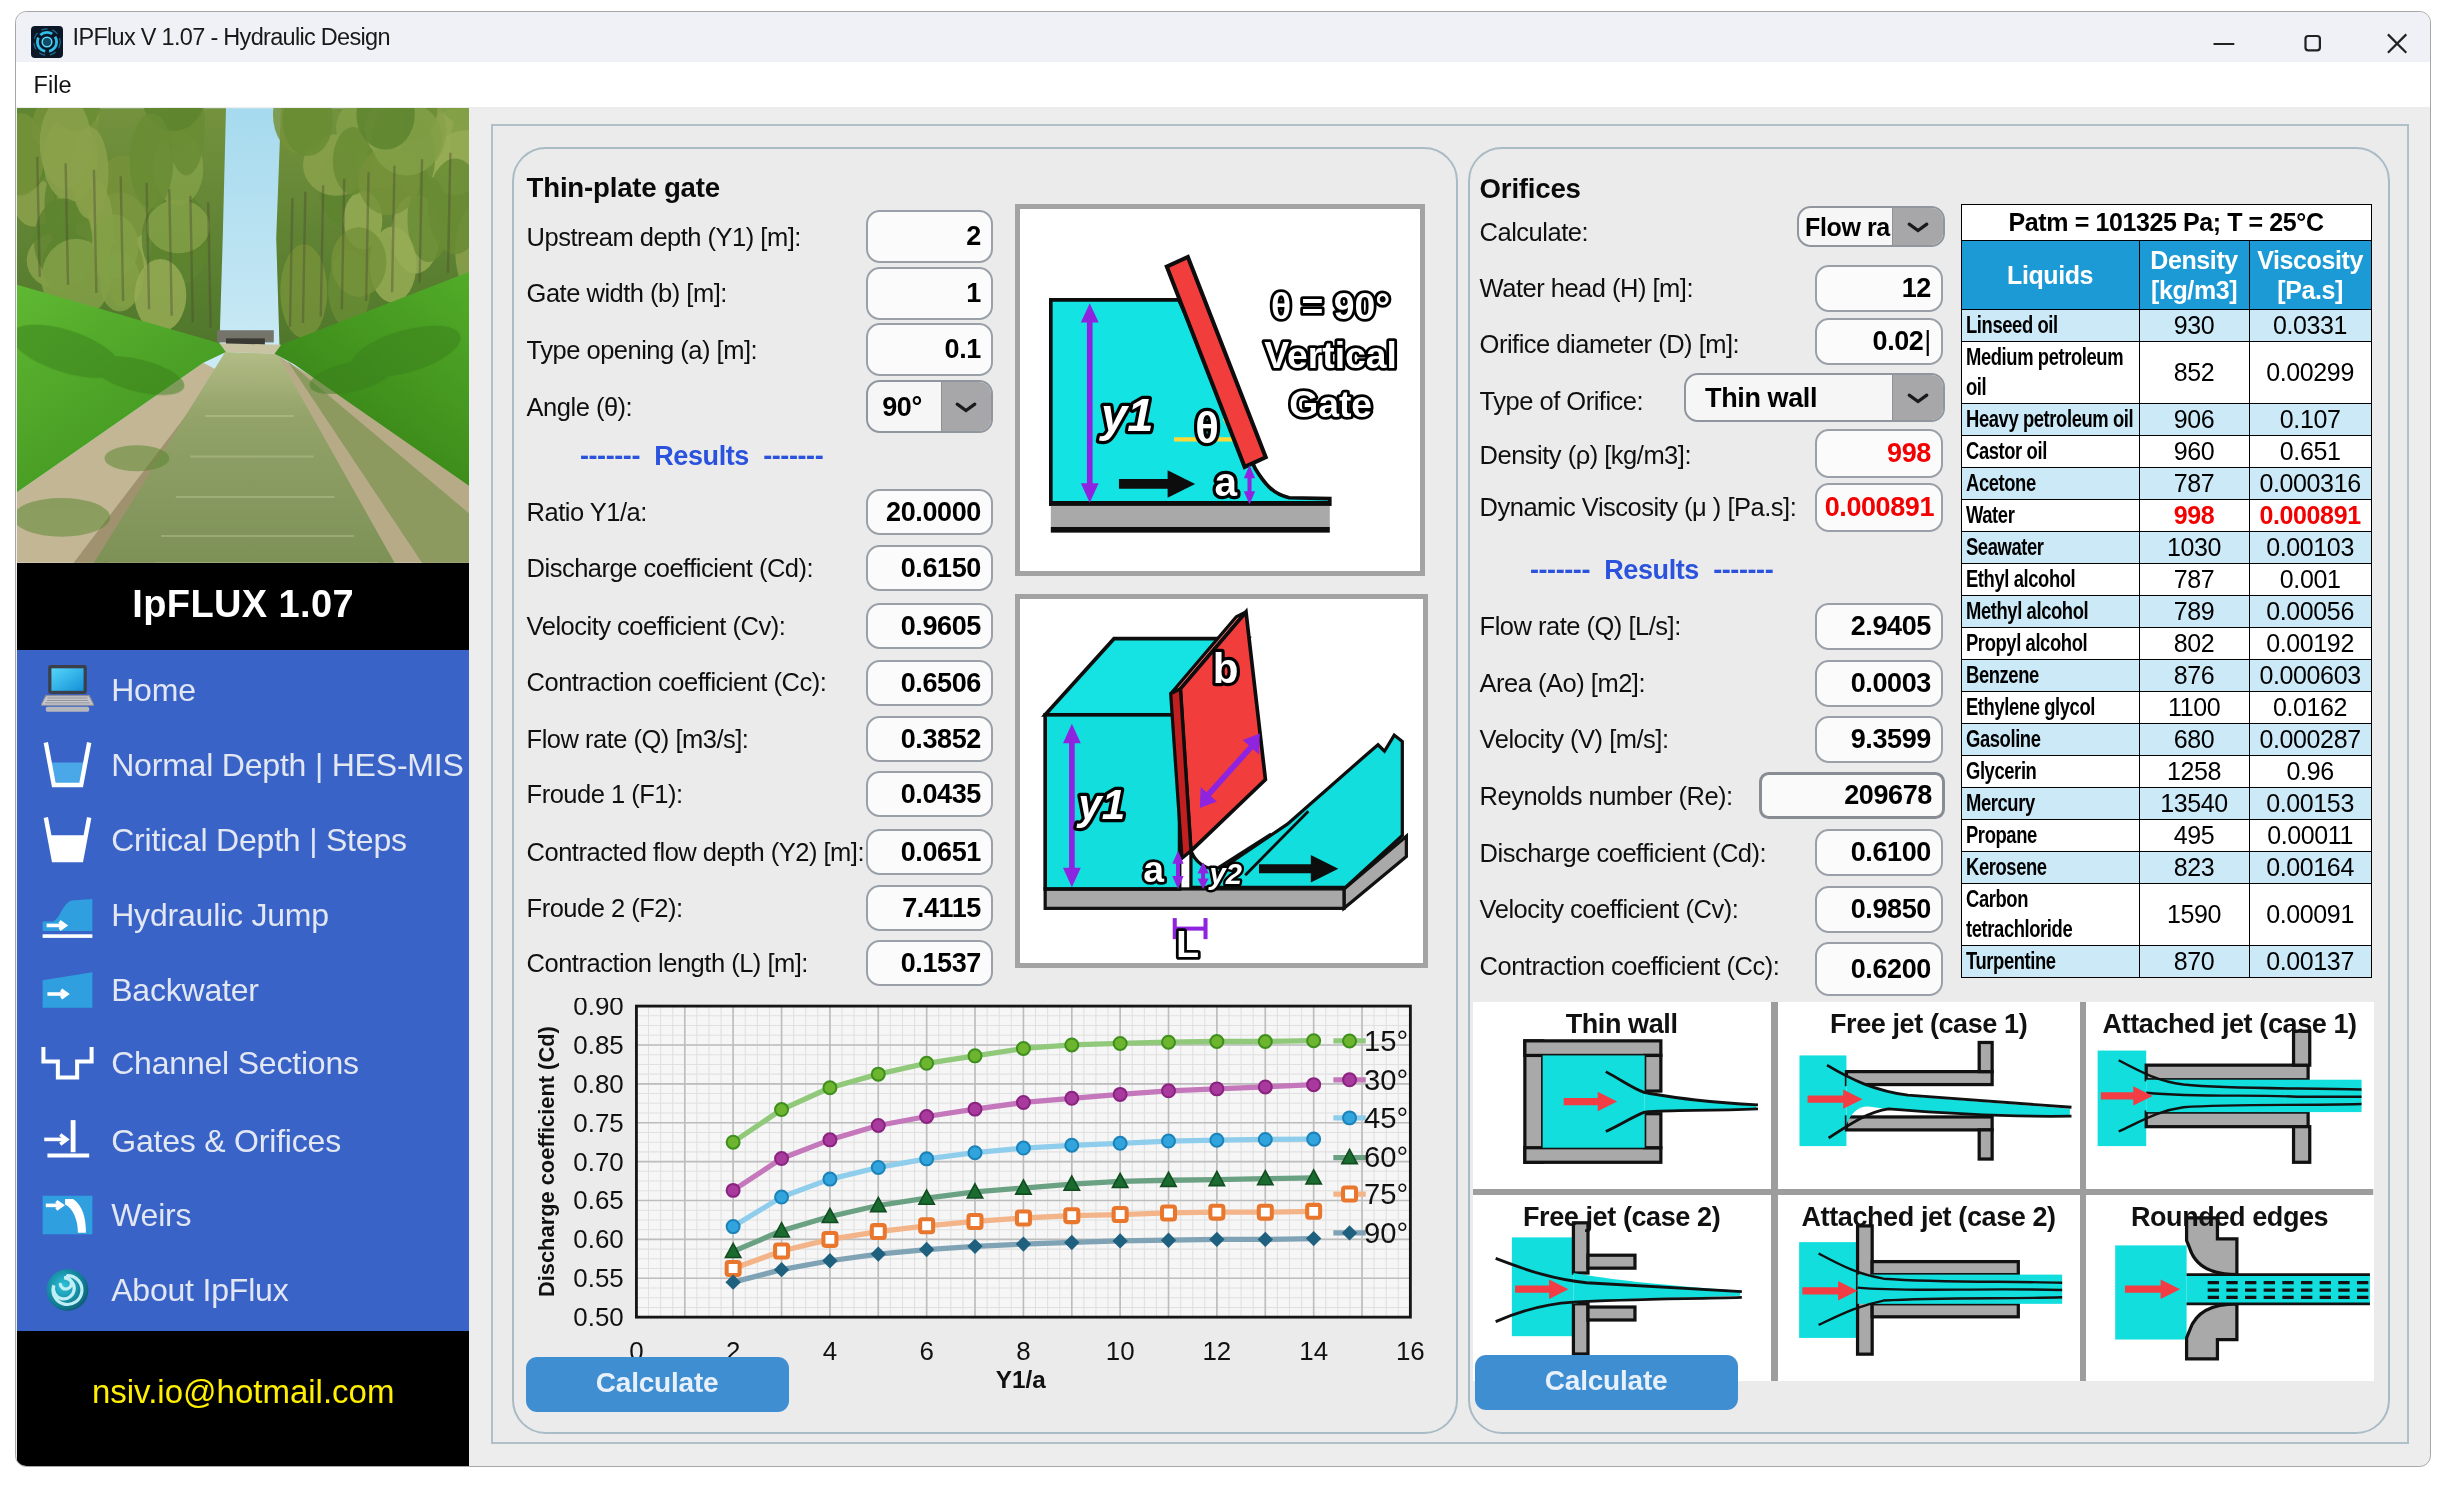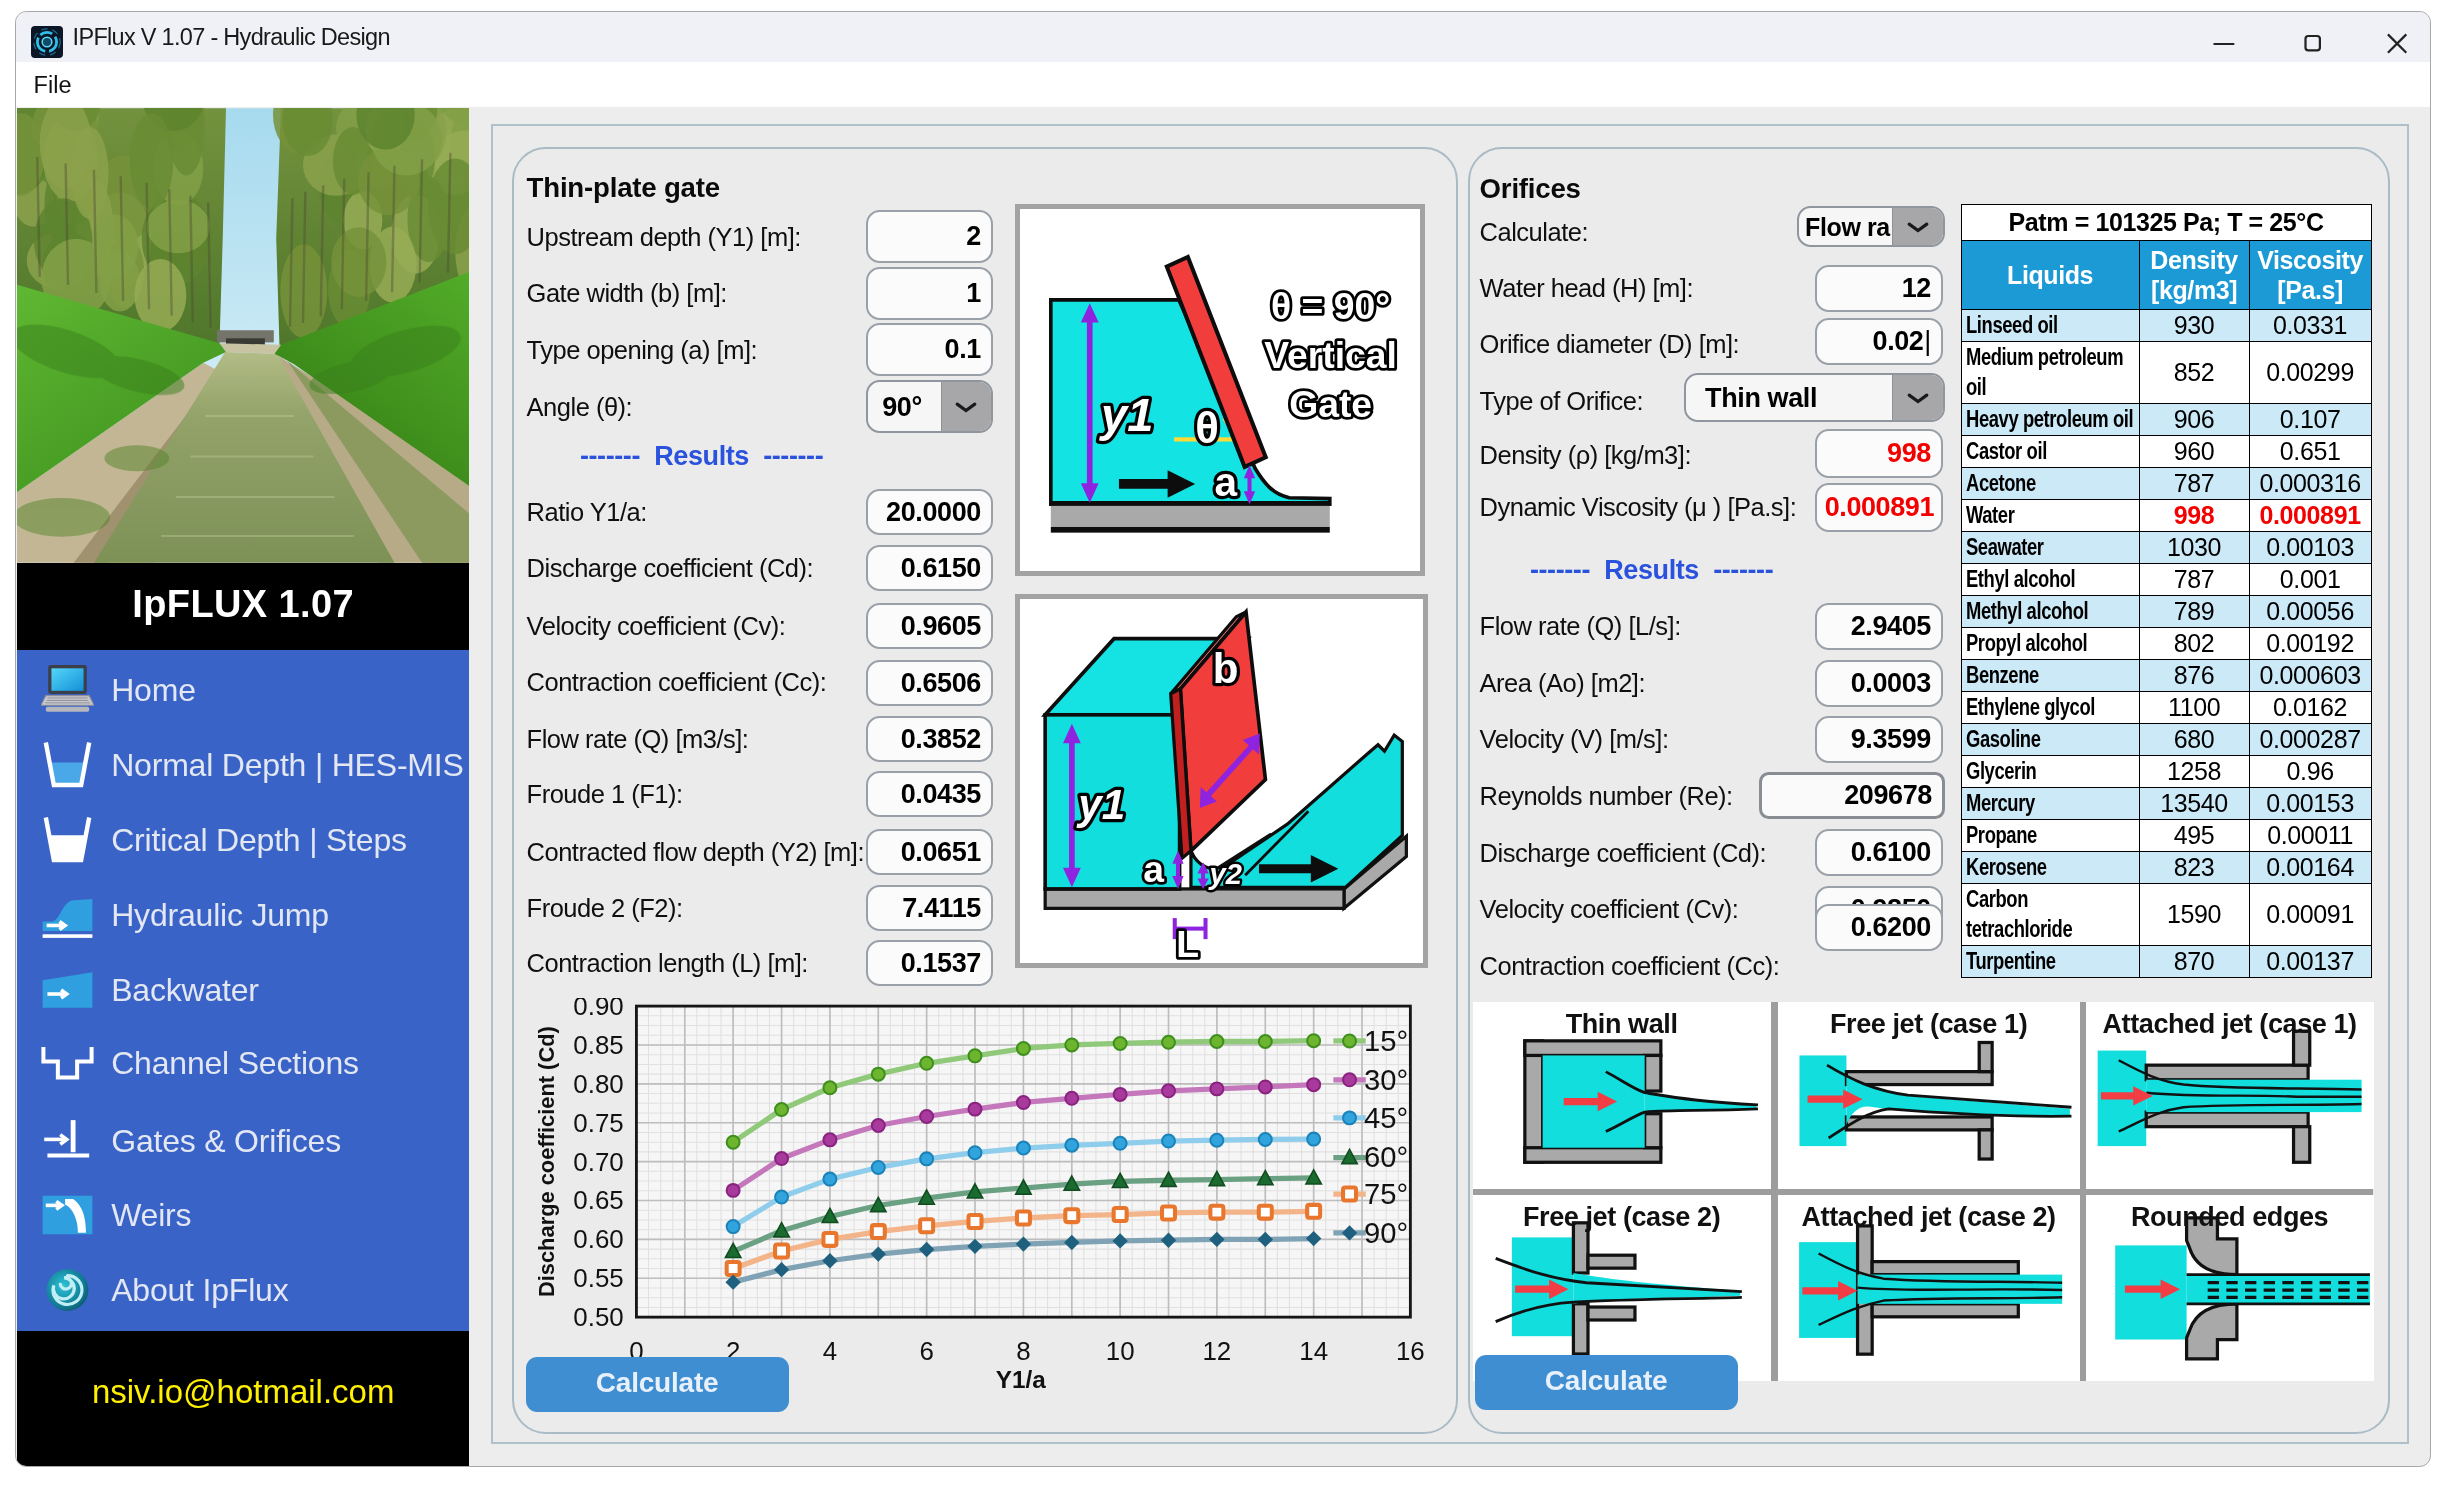--- a/index.html
+++ b/index.html
@@ -707,21 +707,21 @@
   <div class="lbl" style="left:1464px;top:784px;">Reynolds number (Re):</div>
   <div class="lbl" style="left:1464px;top:841px;">Discharge coefficient (Cd):</div>
   <div class="lbl" style="left:1464px;top:897px;">Velocity coefficient (Cv):</div>
   <div class="lbl" style="left:1464px;top:954px;">Contraction coefficient (Cc):</div>
   <div class="fld" style="left:1799px;top:591px;width:128px;height:47px;">2.9405</div>
   <div class="fld" style="left:1799px;top:648px;width:128px;height:47px;">0.0003</div>
   <div class="fld" style="left:1799px;top:704px;width:128px;height:47px;">9.3599</div>
   <div class="fld" style="left:1743px;top:760px;width:186px;height:47px;border:3.2px solid #878d93;border-radius:9.7px;background:#fafafa;">209678</div>
   <div class="fld" style="left:1799px;top:817px;width:128px;height:47px;">0.6100</div>
   <div class="fld" style="left:1799px;top:874px;width:128px;height:47px;">0.9850</div>
-  <div class="fld" style="left:1799px;top:892px;width:128px;height:47px;">0.6200</div>
+  <div class="fld" style="left:1799px;top:930px;width:128px;height:54px;">0.6200</div>
   <table id="ltable" cellspacing="0">
     <colgroup>
         <col style="width:178px;">
         <col style="width:110px;">
         <col style="width:122px;">
       </colgroup>
     <tbody>
         <tr>
           <td colspan="3" style="height:36px;text-align:center;font-weight:bold;font-size:25px;letter-spacing:-0.4px;">Patm = 101325 Pa; T = 25°C</td>
         </tr>

